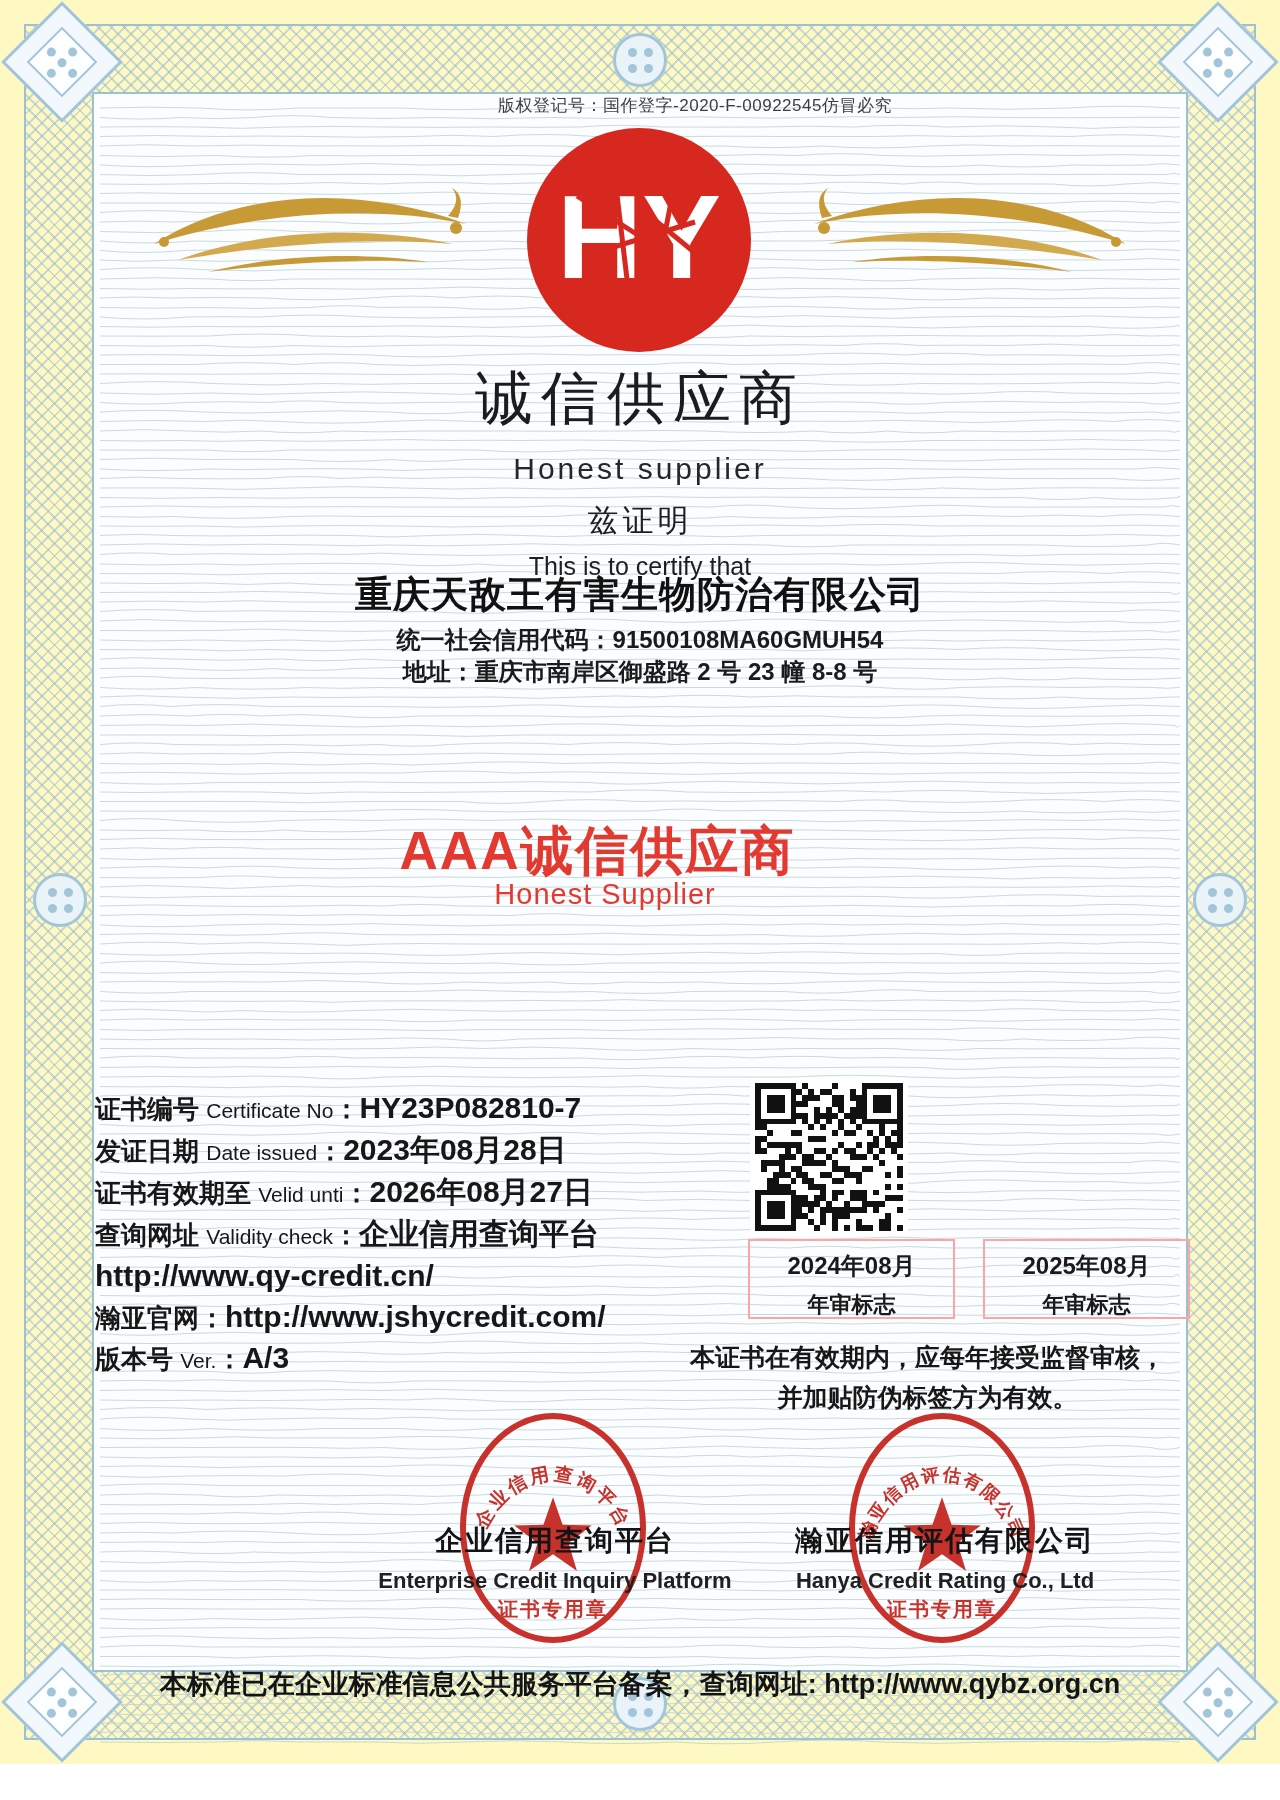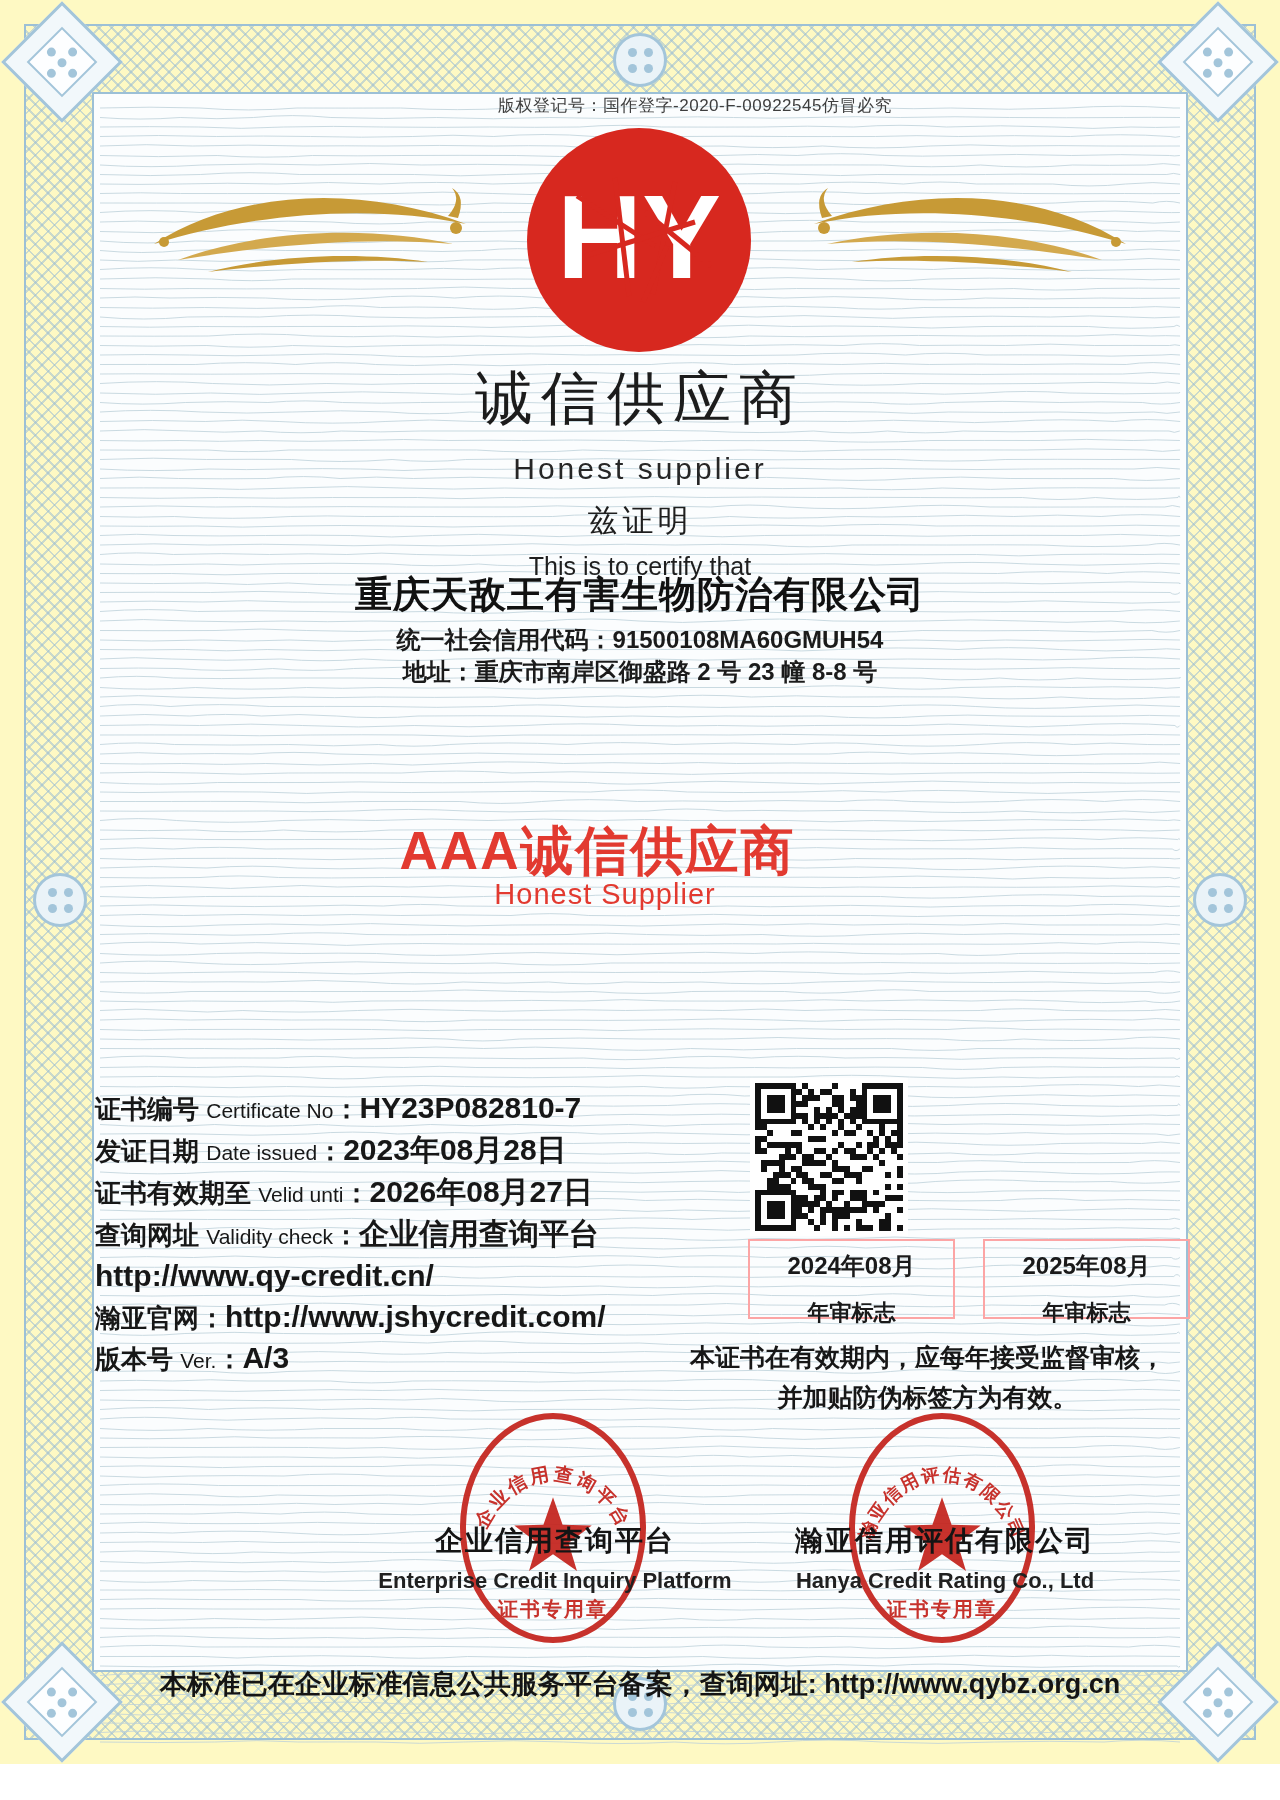--- a/index.html
+++ b/index.html
@@ -54,21 +54,21 @@
   .details{left:95px;top:1088px;width:560px;}
   .detail-row{line-height:39px;white-space:nowrap;color:#171717;font-weight:600;font-size:26px;}
   .detail-row .en{font-size:21px;font-weight:500;}
   .detail-row .val{font-size:30px;font-weight:600;}
 
   .qr-box{left:750px;top:1078px;width:158px;height:158px;background:#ffffff;padding:5px;}
   .qr-note{left:928px;top:1084px;width:268px;font-size:24px;line-height:37px;font-weight:600;color:#161616;}
 
   .annual-box{top:1239px;width:207px;height:80px;border:2px solid #fca5a5;text-align:center;color:#1a1a1a;}
   .annual-box .l1{margin-top:9px;font-size:24px;font-weight:600;}
-  .annual-box .l2{margin-top:16px;font-size:22px;font-weight:600;}
+  .annual-box .l2{margin-top:8px;font-size:22px;font-weight:600;}
   .annual-box.b1{left:748px;} .annual-box.b2{left:983px;}
 
   .supervision{left:655px;top:1337px;width:545px;text-align:center;font-size:25px;line-height:40px;font-weight:600;color:#171717;}
 
   .seal{width:200px;height:240px;opacity:.93;}
   .seal.leftseal{left:453px;top:1408px;}
   .seal.rightseal{left:842px;top:1408px;}
   .org{width:440px;text-align:center;}
   .org .zh{font-size:28px;font-weight:700;color:#141414;letter-spacing:2px;}
   .org .en{font-size:22px;font-weight:700;color:#202020;margin-top:8px;}

